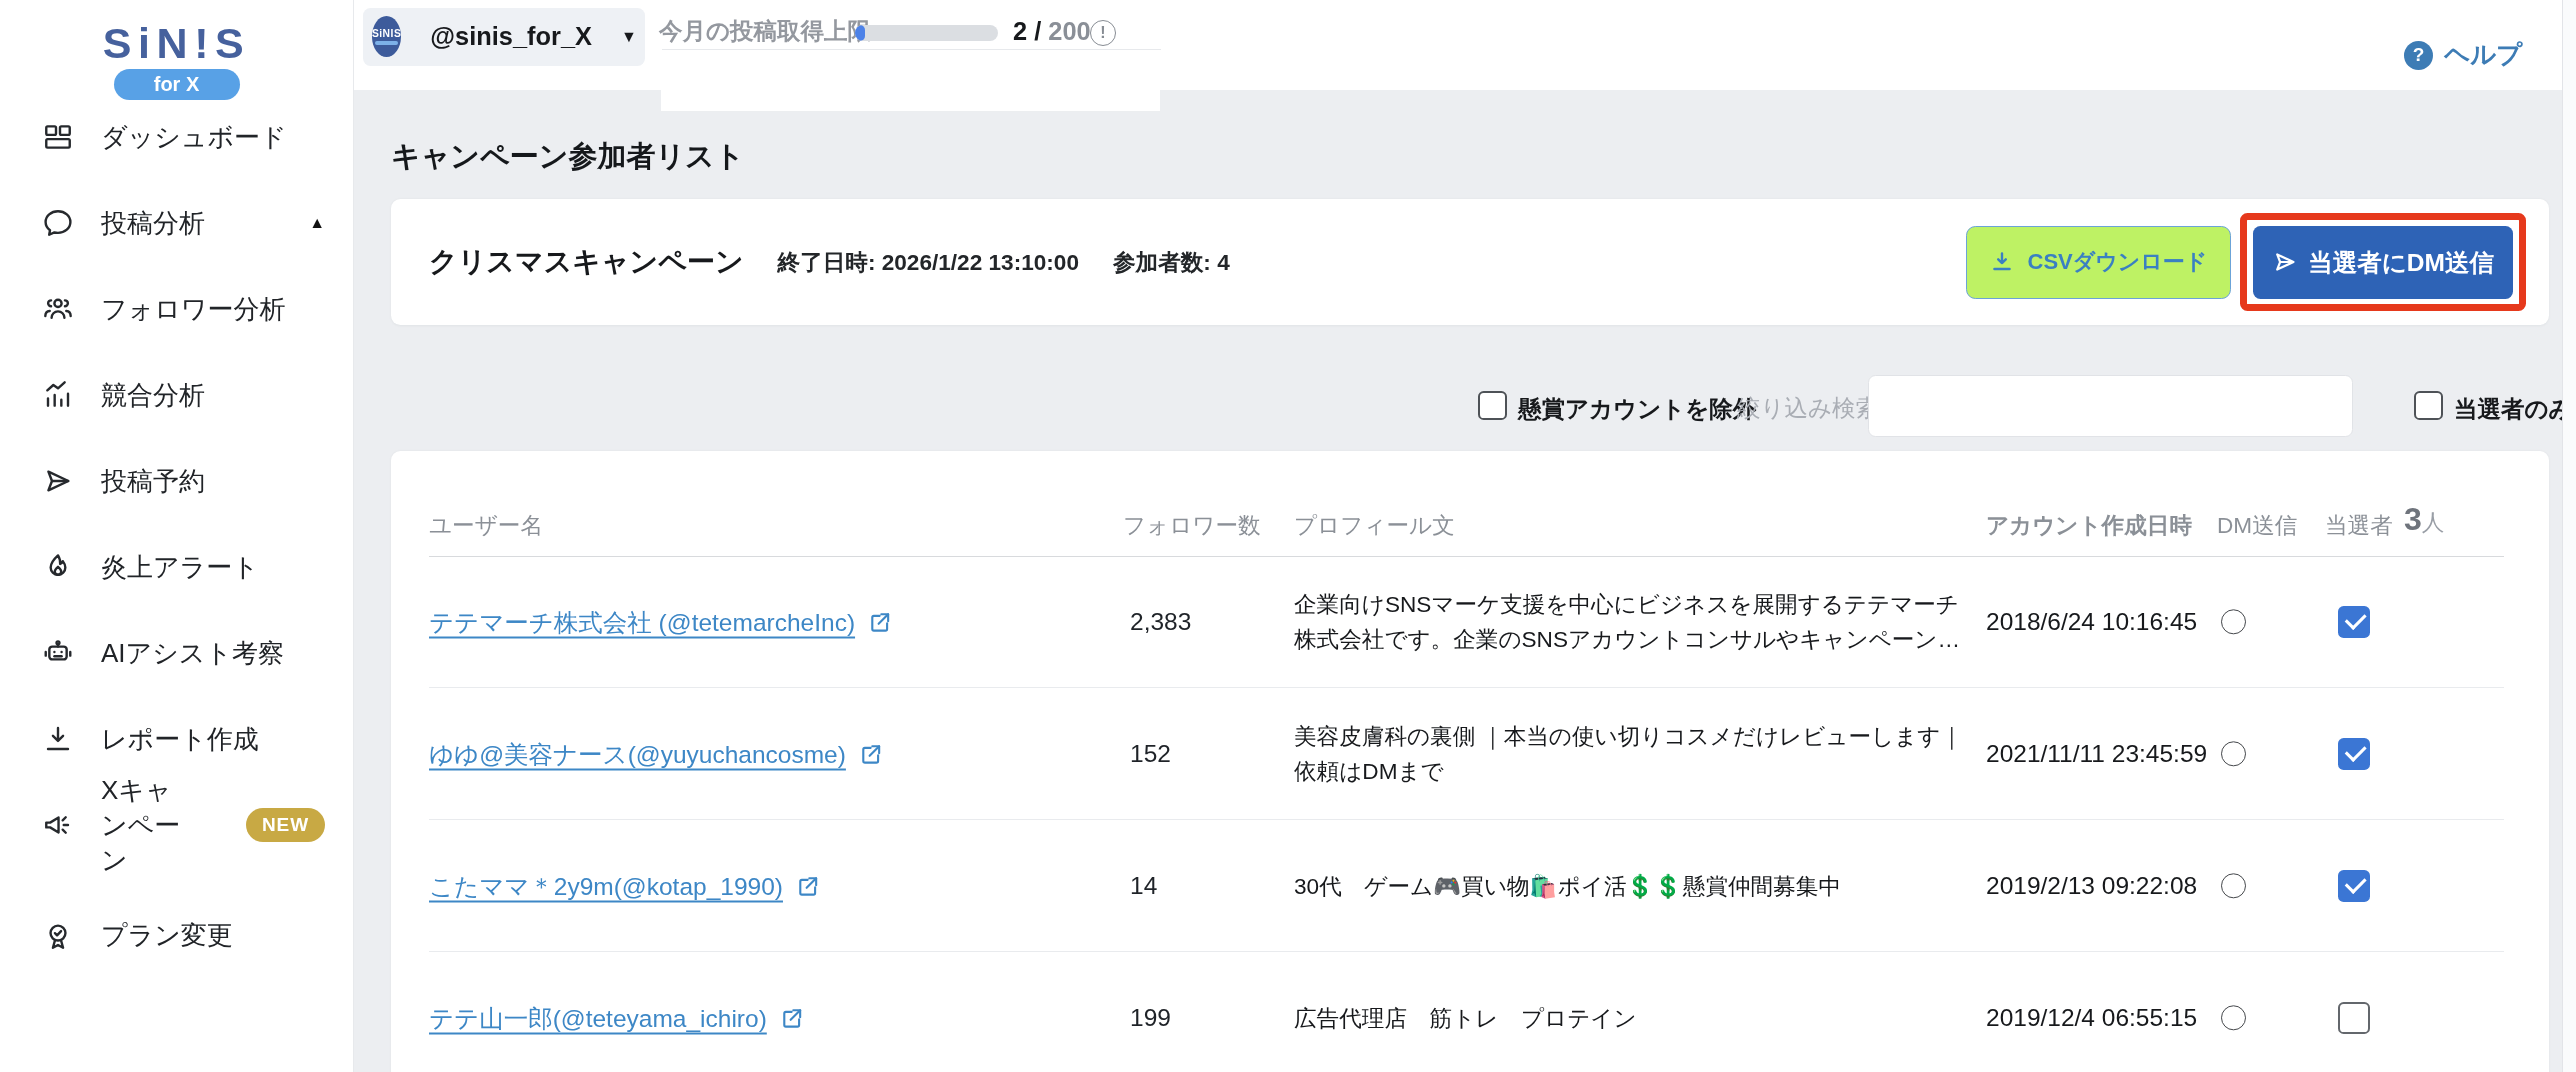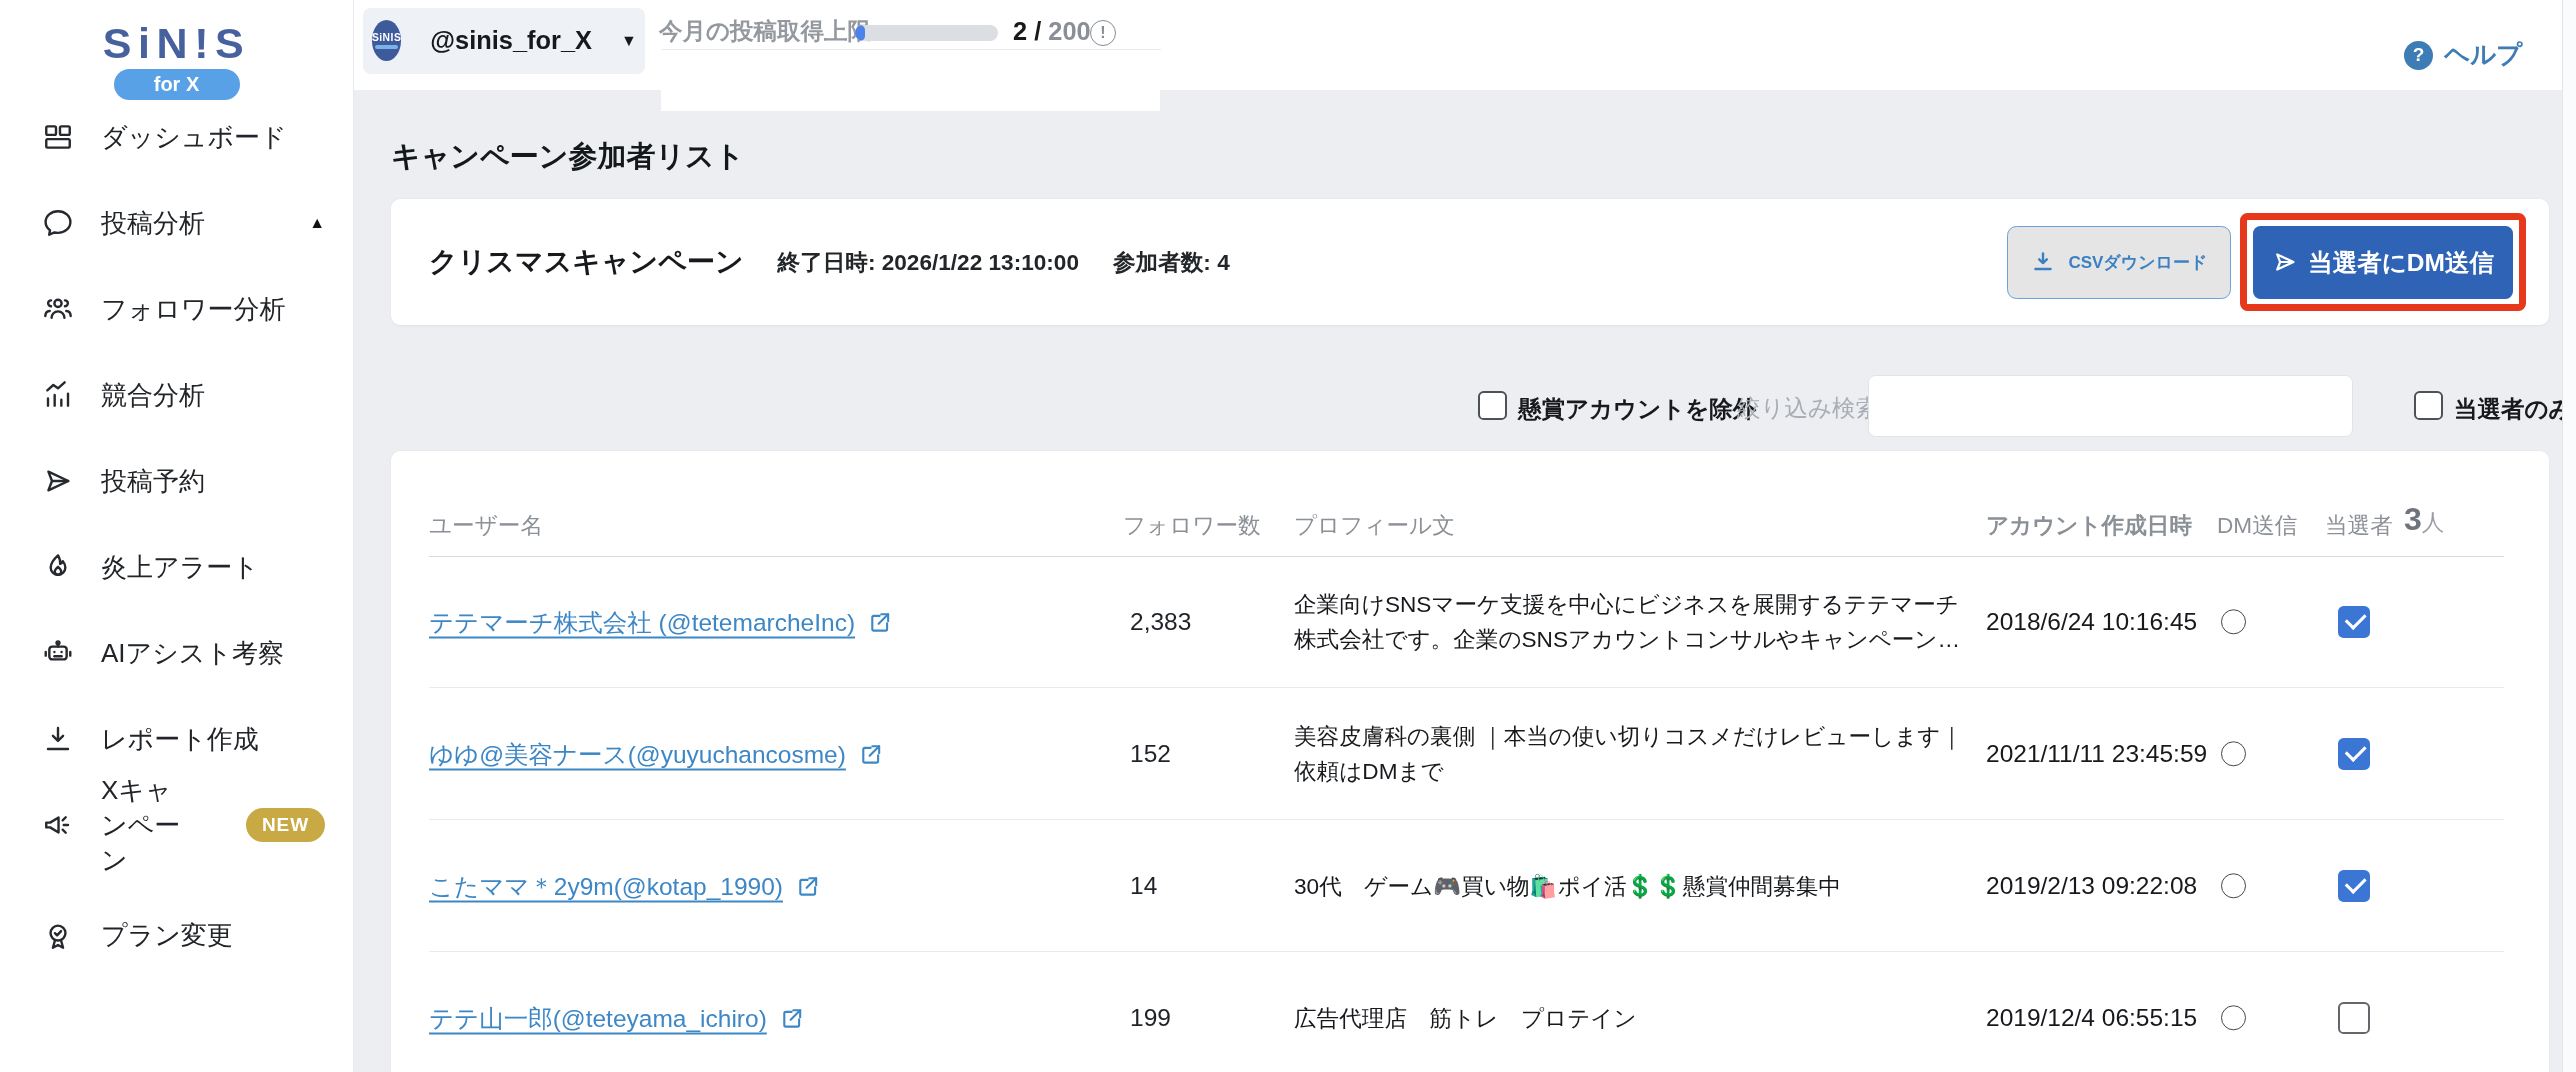--- a/index.html
+++ b/index.html
@@ -21,21 +21,21 @@
     gap:26px; font-size:26px; font-weight:500; color:#212428; cursor:pointer; }
   .menu-item.gap-top { margin-top:24.5px; }
   .mi-icon { width:34px; height:34px; flex:none; display:flex; align-items:center; justify-content:center; color:#26292d; }
   .mi-icon svg { width:32px; height:32px; }
   .mi-arrow { margin-left:auto; font-size:16px; color:#111; }
   .new-badge { margin-left:22.6px; background:#c8a944; color:#fff; font-size:19px; font-weight:700;
     padding:5.6px 16px; border-radius:940px; letter-spacing:0.9px; }
 
   
   .topbar { position:absolute; left:354px; top:0; width:2222px; height:90px; background:#fff; z-index:2; }
-  .account-pill { position:absolute; left:8.5px; top:7.5px; width:282px; height:66px;
+  .account-pill { position:absolute; left:8.5px; top:7.5px; width:282px; height:58px;
     background:#eef1f5; border-radius:7.5px; display:flex; align-items:center;
     padding:0 19px 0 9.4px; gap:29px; cursor:pointer; }
   .avatar { width:41px; height:41px; border-radius:50%; background:#3d5b9b; color:#fff;
     display:flex; flex-direction:column; align-items:center; justify-content:center;
     font-size:10.3px; font-weight:700; letter-spacing:0.5px; }
   .avatar-band { width:22.6px; height:4.7px; background:#7db1e8; border-radius:1.9px; margin-top:1.9px; }
   .handle { font-size:25.4px; font-weight:700; color:#17191c; }
   .caret { margin-left:auto; font-size:16px; color:#17191c; }
   .quota-label { position:absolute; left:305px; top:15px; font-size:23.5px; font-weight:600; color:#94989f; }
   .quota-bar { position:absolute; left:501px; top:25.4px; width:143px; height:16px;
@@ -60,22 +60,22 @@
 
   
   main { position:absolute; left:354px; top:90px; width:2208px; height:982px; }
   .page-title { position:absolute; left:37px; top:47px; font-size:29px; font-weight:700; color:#15181b; }
 
   .card { background:#fff; border-radius:9.4px; box-shadow:0 0.9px 2.8px rgba(20,30,40,.05); }
   .campaign-card { position:absolute; left:37px; top:109px; width:2158px; height:126px;
     display:flex; align-items:center; padding-left:38px; }
   .campaign-name { font-size:28px; font-weight:700; color:#17191c; }
   .campaign-meta { margin-left:34px; font-size:22.6px; font-weight:600; color:#232629; }
-  .csv-btn { margin-left:auto; height:73px; padding:0 22.6px; background:#e5e5e5;
-    border:1.9px solid #6ba3d8; border-radius:9.4px; color:#3a80c2; font-size:17px; font-weight:700;
+  .csv-btn { margin-left:auto; height:73px; padding:0 22.6px; background:#bef264;
+    border:1.9px solid #6ba3d8; border-radius:9.4px; color:#3a80c2; font-size:22px; font-weight:700;
     display:flex; align-items:center; gap:12.2px; cursor:pointer;
     font-family:"Liberation Sans","DejaVu Sans",sans-serif; }
   .red-box { margin:0 23.5px 0 9.4px; border:7.5px solid #e6391c; border-radius:7.5px; padding:5.6px; background:#fff; }
   .dm-btn { height:73px; padding:0 19px; background:#2e63b6; border:none; border-radius:7.5px;
     color:#fff; font-size:24.5px; font-weight:700; display:flex; align-items:center; gap:10.3px;
     cursor:pointer; font-family:"Liberation Sans","DejaVu Sans",sans-serif; }
 
   
   .chk { position:absolute; width:29px; height:29px; border:2.8px solid #4e5257; border-radius:5.6px;
     background:#fff; cursor:pointer; }

